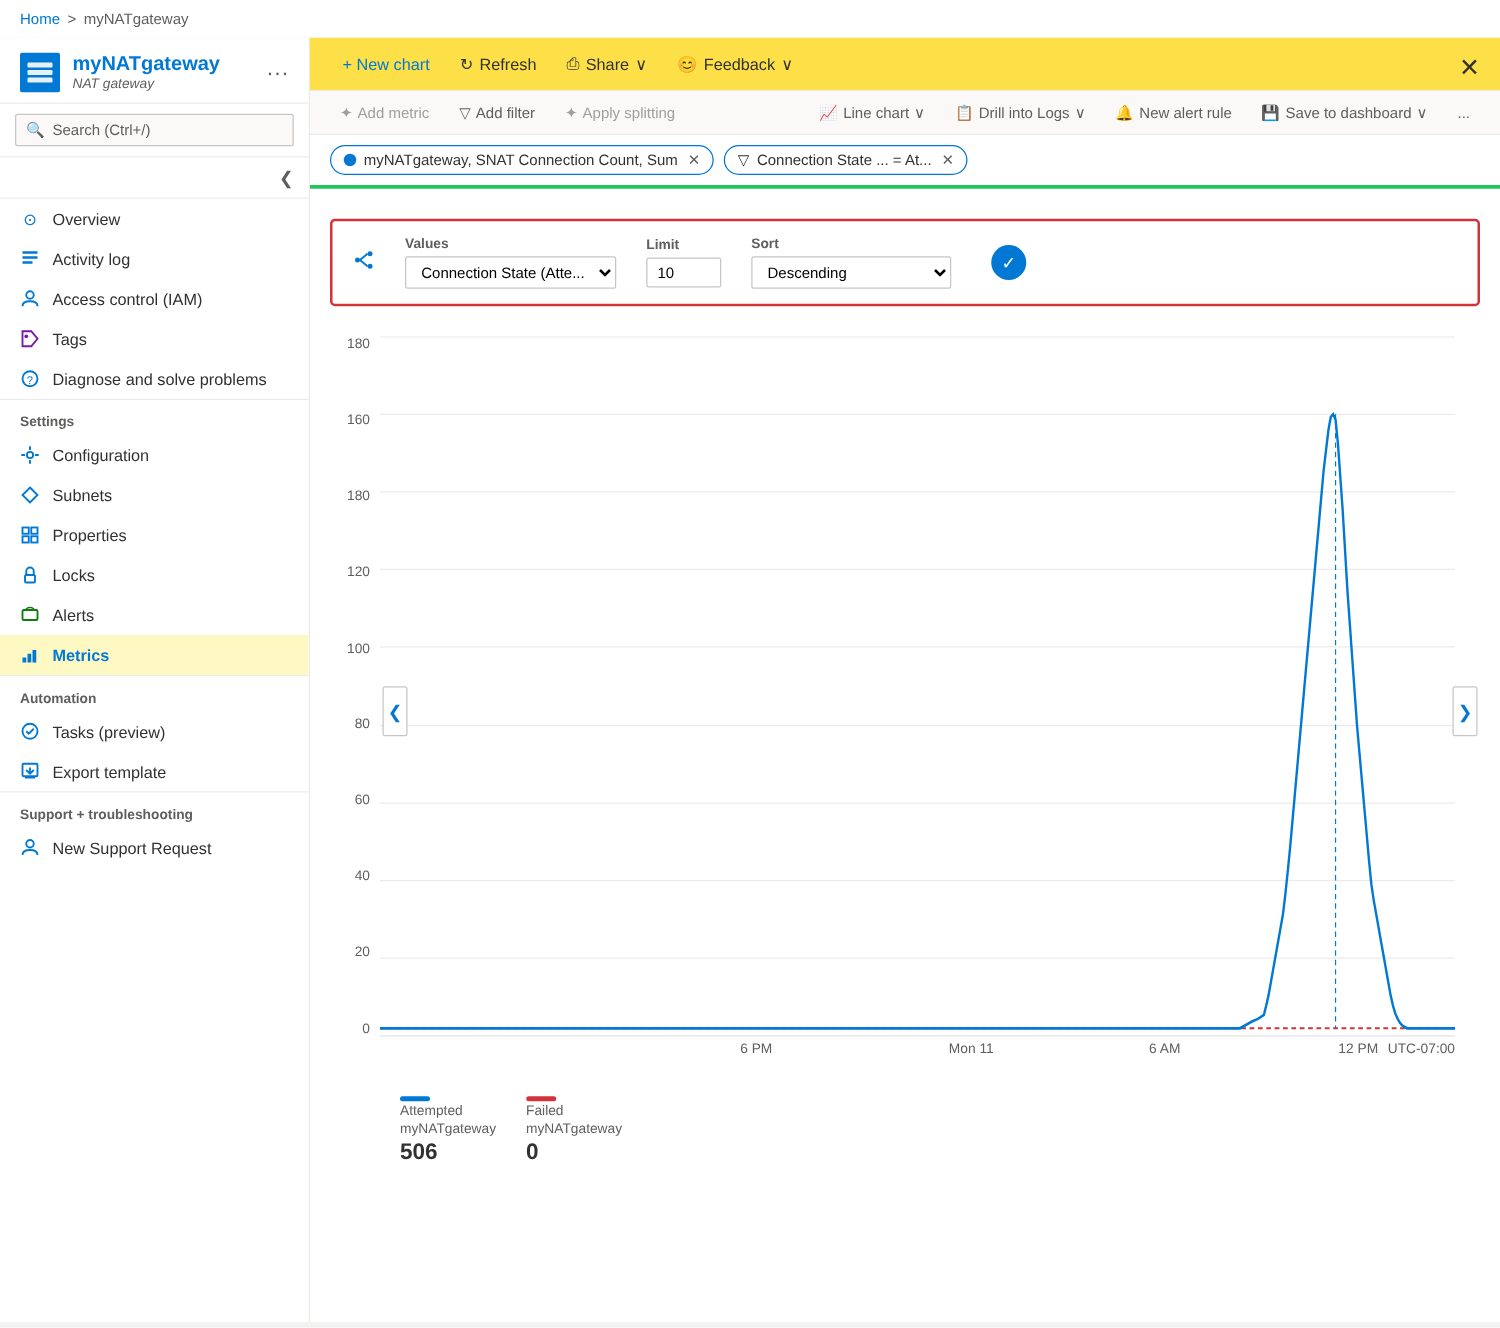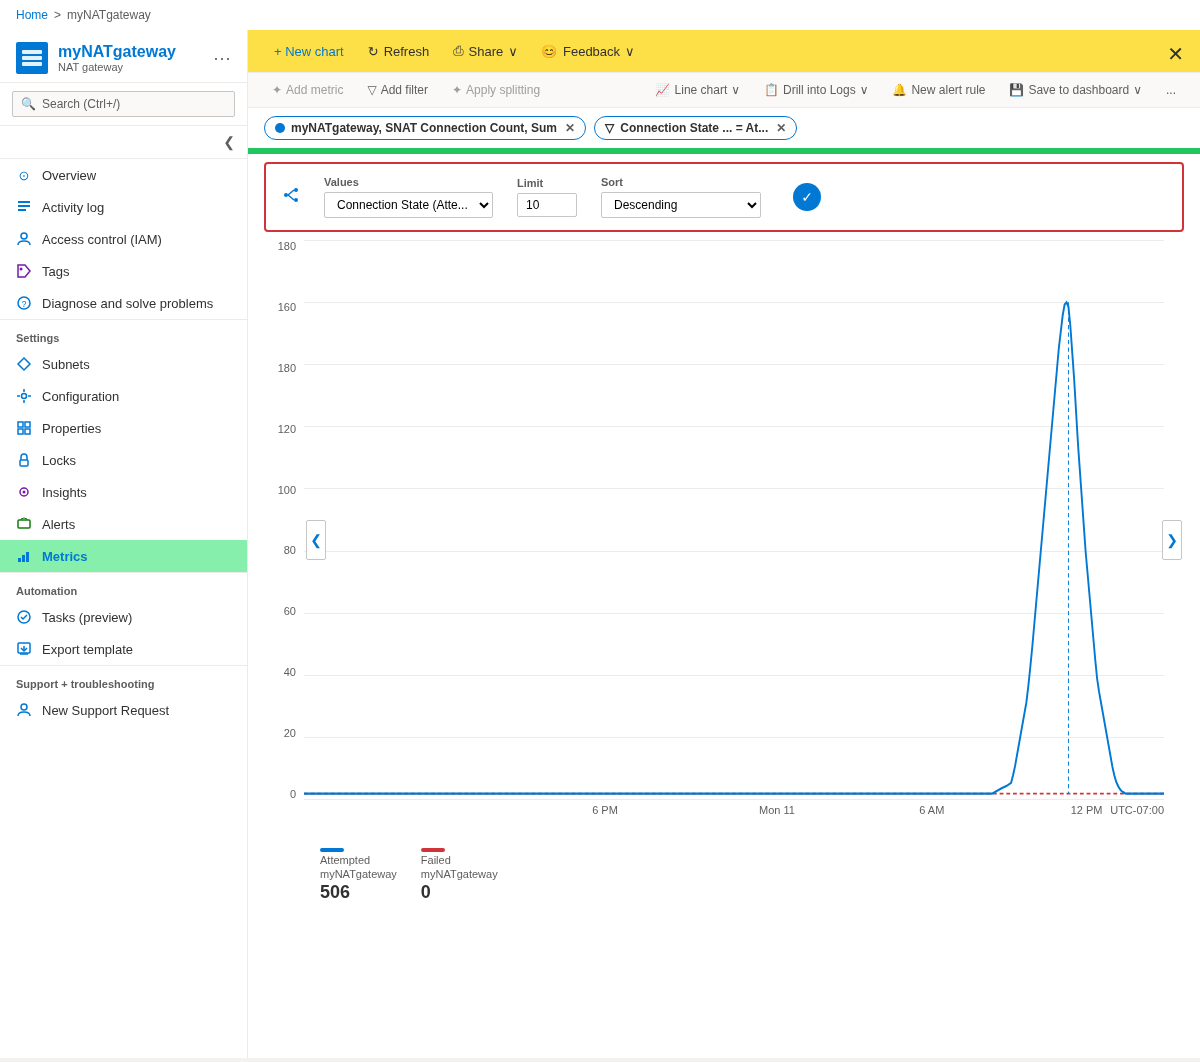--- a/index.html
+++ b/index.html
@@ -9,55 +9,55 @@
     .breadcrumb span { color: #605e5c; }
     .breadcrumb a { color: #0078d4; text-decoration: none; }
 
     .app-layout { display: flex; height: calc(1062px - 34px); }
 
     
     .sidebar { width: 248px; min-width: 248px; background: #fff; border-right: 1px solid #edebe9; display: flex; flex-direction: column; overflow-y: auto; }
     .sidebar-header { padding: 12px 16px 8px; display: flex; align-items: center; gap: 10px; border-bottom: 1px solid #edebe9; }
     .sidebar-header-text { }
     .sidebar-header-title { font-size: 16px; font-weight: 600; color: #0078d4; }
-    .sidebar-header-subtitle { font-size: 11px; color: #605e5c; }
+    .sidebar-header-subtitle { font-size: 11px; color: #605e5c; font-style: italic; }
     .sidebar-header-more { margin-left: auto; cursor: pointer; font-size: 18px; color: #605e5c; }
 
     .sidebar-search { padding: 8px 12px; border-bottom: 1px solid #edebe9; }
     .sidebar-search-input { width: 100%; padding: 5px 8px; border: 1px solid #c8c6c4; border-radius: 2px; font-size: 12px; display: flex; align-items: center; gap: 6px; color: #605e5c; background: #faf9f8; cursor: text; }
 
     .sidebar-nav { flex: 1; }
     .nav-item { display: flex; align-items: center; gap: 10px; padding: 8px 16px; cursor: pointer; color: #323130; font-size: 13px; }
-    .nav-item.active { background: #86efac; color: #0078d4; font-weight: 600; }
+    .nav-item.active { background: #fef9c3; color: #0078d4; font-weight: 600; }
     .nav-item .nav-icon { width: 16px; height: 16px; display: flex; align-items: center; justify-content: center; flex-shrink: 0; }
     .nav-section-title { padding: 12px 16px 4px; font-size: 11px; font-weight: 600; color: #605e5c; text-transform: none; border-top: 1px solid #edebe9; }
 
     .sidebar-collapse-btn { padding: 8px 12px; display: flex; justify-content: flex-end; border-bottom: 1px solid #edebe9; }
     .collapse-btn { background: none; border: none; cursor: pointer; color: #605e5c; font-size: 14px; }
 
     
     .main { flex: 1; display: flex; flex-direction: column; overflow: hidden; background: #fff; }
 
     
     .toolbar { display: flex; align-items: center; gap: 4px; padding: 8px 16px; border-bottom: 1px solid #edebe9; background: #fde047; }
     .toolbar-btn { display: flex; align-items: center; gap: 5px; padding: 5px 10px; border: none; background: none; cursor: pointer; color: #323130; font-size: 13px; border-radius: 2px; }
     .toolbar-btn.primary { color: #0078d4; }
 
     
     .metrics-toolbar { display: flex; align-items: center; gap: 8px; padding: 6px 16px; border-bottom: 1px solid #edebe9; background: #faf9f8; }
     .metrics-btn { display: flex; align-items: center; gap: 4px; padding: 4px 8px; border: none; background: none; cursor: pointer; color: #605e5c; font-size: 12px; border-radius: 2px; }
     .metrics-btn.disabled { color: #a19f9d; cursor: default; }
 
     
-    .filter-tags { display: flex; align-items: center; gap: 8px; padding: 8px 16px; border-bottom: 6px solid #22c55e; flex-wrap: wrap; font-weight: bold; }
+    .filter-tags { display: flex; align-items: center; gap: 8px; padding: 8px 16px; border-bottom: 3px solid #22c55e; flex-wrap: wrap; }
     .filter-tag { display: flex; align-items: center; gap: 6px; padding: 4px 10px; border: 1px solid #0078d4; border-radius: 16px; font-size: 12px; color: #323130; background: #fff; }
     .filter-tag-close { cursor: pointer; color: #605e5c; margin-left: 2px; font-size: 12px; }
 
     
-    .splitting-panel { margin: 8px 16px; border: 2px solid #d13438; border-radius: 4px; padding: 12px 16px; background: #fff; display: flex; align-items: center; gap: 24px; }
+    .splitting-panel { margin: 24px 16px; border: 2px solid #d13438; border-radius: 4px; padding: 12px 16px; background: #fff; display: flex; align-items: center; gap: 24px; }
     .split-field { display: flex; flex-direction: column; gap: 4px; }
     .split-field label { font-size: 11px; color: #605e5c; font-weight: 600; }
     .split-select { padding: 4px 8px; border: 1px solid #c8c6c4; border-radius: 2px; font-size: 12px; min-width: 160px; background: #fff; }
     .split-input { padding: 4px 8px; border: 1px solid #c8c6c4; border-radius: 2px; font-size: 12px; width: 60px; background: #fff; }
     .split-confirm { width: 28px; height: 28px; border-radius: 50%; background: #0078d4; border: none; cursor: pointer; display: flex; align-items: center; justify-content: center; color: #fff; font-size: 14px; margin-left: 8px; }
 
     
     .chart-container { flex: 1; padding: 0 16px 16px; position: relative; overflow: hidden; }
     .chart-area { width: 100%; height: 600px; position: relative; }
     .chart-y-axis { position: absolute; left: 0; top: 0; bottom: 40px; width: 40px; display: flex; flex-direction: column; justify-content: space-between; align-items: flex-end; padding-right: 8px; font-size: 11px; color: #605e5c; gap: 48px; }
@@ -178,35 +178,35 @@
           <svg width="16" height="16" viewBox="0 0 16 16">
               <circle cx="8" cy="8" r="6" fill="none" stroke="#0078d4" stroke-width="1.5"></circle>
               <text x="8" y="12" text-anchor="middle" font-size="9" fill="#0078d4">?</text>
             </svg>
         </span>
         <span>Diagnose and solve problems</span>
       </div>
 
       <div class="nav-section-title">Settings</div>
       <div class="nav-item">
-        <span class="nav-icon icon-subnets">
-          <svg width="16" height="16" viewBox="0 0 16 16">
-              <path d="M8 2 L14 8 L8 14 L2 8 Z" fill="none" stroke="#0078d4" stroke-width="1.5"></path>
-            </svg>
-        </span>
-        <span>Subnets</span>
-      </div>
-      <div class="nav-item">
         <span class="nav-icon icon-config">
           <svg width="16" height="16" viewBox="0 0 16 16">
               <circle cx="8" cy="8" r="2.5" fill="none" stroke="#0078d4" stroke-width="1.5"></circle>
               <path d="M8 1 L8 4 M8 12 L8 15 M1 8 L4 8 M12 8 L15 8" stroke="#0078d4" stroke-width="1.5"></path>
             </svg>
         </span>
         <span>Configuration</span>
+      </div>
+      <div class="nav-item">
+        <span class="nav-icon icon-subnets">
+          <svg width="16" height="16" viewBox="0 0 16 16">
+              <path d="M8 2 L14 8 L8 14 L2 8 Z" fill="none" stroke="#0078d4" stroke-width="1.5"></path>
+            </svg>
+        </span>
+        <span>Subnets</span>
       </div>
       <div class="nav-item">
         <span class="nav-icon icon-properties">
           <svg width="16" height="16" viewBox="0 0 16 16">
               <rect x="2" y="2" width="5" height="5" fill="none" stroke="#0078d4" stroke-width="1.5"></rect>
               <rect x="9" y="2" width="5" height="5" fill="none" stroke="#0078d4" stroke-width="1.5"></rect>
               <rect x="2" y="9" width="5" height="5" fill="none" stroke="#0078d4" stroke-width="1.5"></rect>
               <rect x="9" y="9" width="5" height="5" fill="none" stroke="#0078d4" stroke-width="1.5"></rect>
             </svg>
         </span>
@@ -215,29 +215,20 @@
       <div class="nav-item">
         <span class="nav-icon icon-locks">
           <svg width="16" height="16" viewBox="0 0 16 16">
               <rect x="4" y="8" width="8" height="6" rx="1" fill="none" stroke="#0078d4" stroke-width="1.5"></rect>
               <path d="M5 8 V5 a3 3 0 0 1 6 0 V8" fill="none" stroke="#0078d4" stroke-width="1.5"></path>
             </svg>
         </span>
         <span>Locks</span>
       </div>
 
-      <div class="nav-item">
-        <span class="nav-icon icon-insights">
-          <svg width="16" height="16" viewBox="0 0 16 16">
-              <circle cx="8" cy="8" r="4" fill="none" stroke="#7719aa" stroke-width="1.5"></circle>
-              <circle cx="8" cy="8" r="1.5" fill="#7719aa"></circle>
-            </svg>
-        </span>
-        <span>Insights</span>
-      </div>
       <div class="nav-item">
         <span class="nav-icon icon-alerts">
           <svg width="16" height="16" viewBox="0 0 16 16">
               <rect x="2" y="4" width="12" height="8" rx="1" fill="none" stroke="#107c10" stroke-width="1.5"></rect>
               <path d="M5 4 V3 Q8 1 11 3 V4" fill="none" stroke="#107c10" stroke-width="1"></path>
             </svg>
         </span>
         <span>Alerts</span>
       </div>
       <div class="nav-item active">

